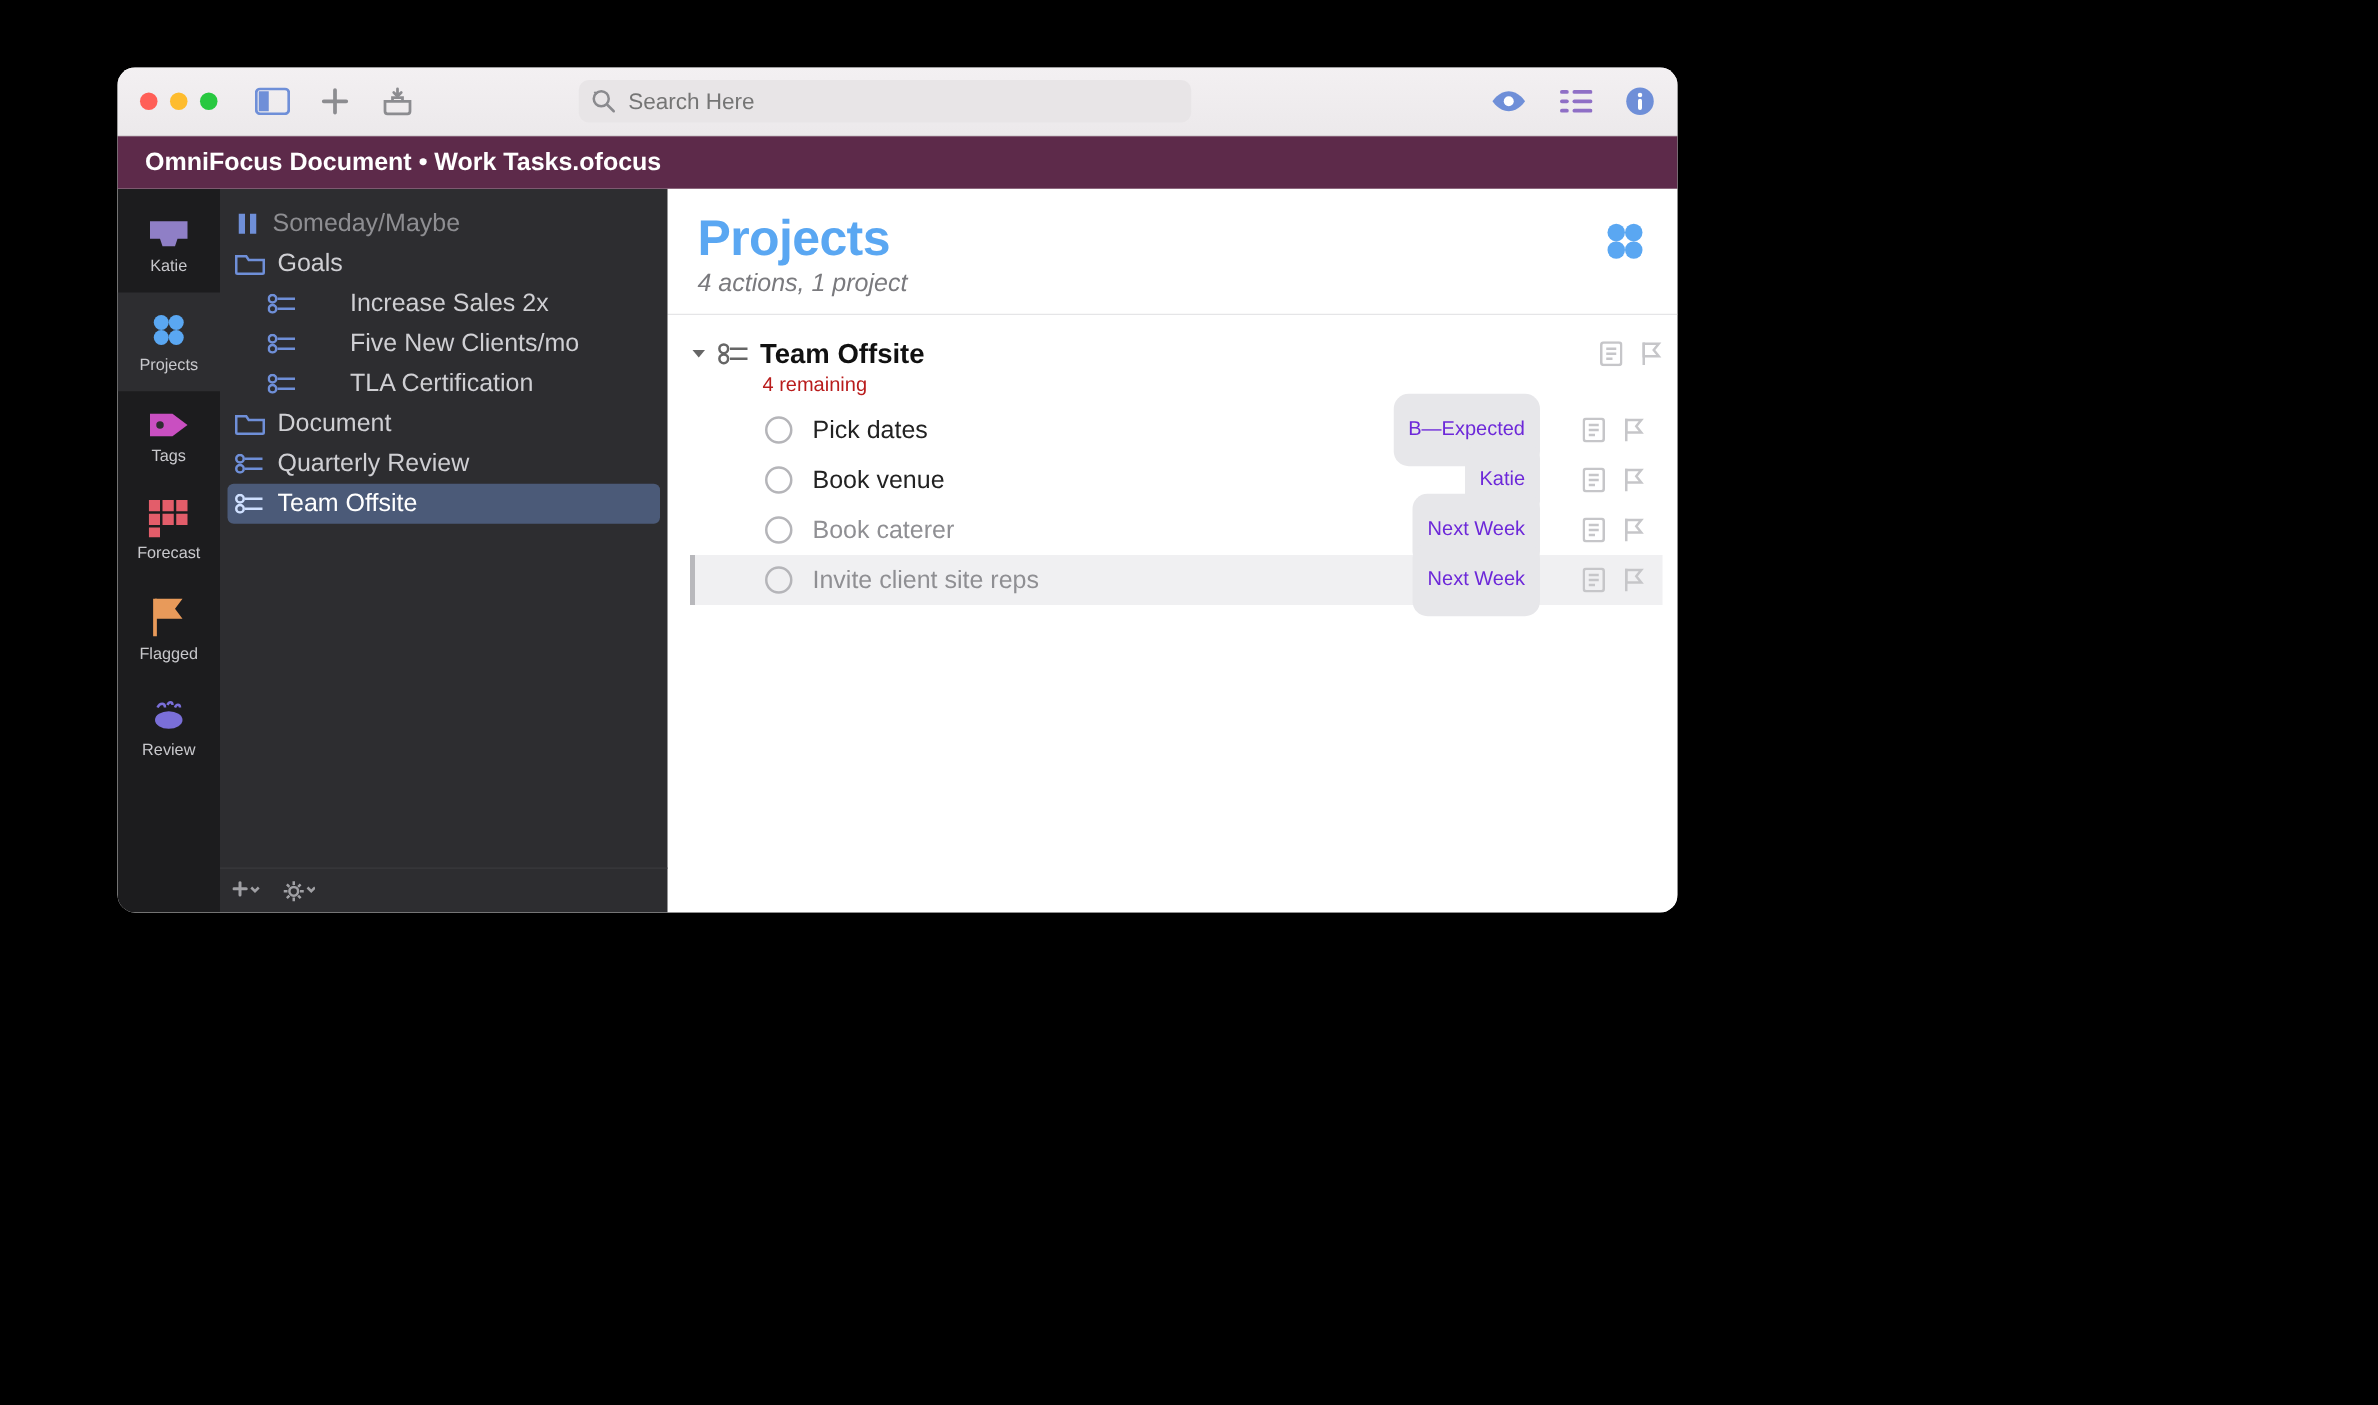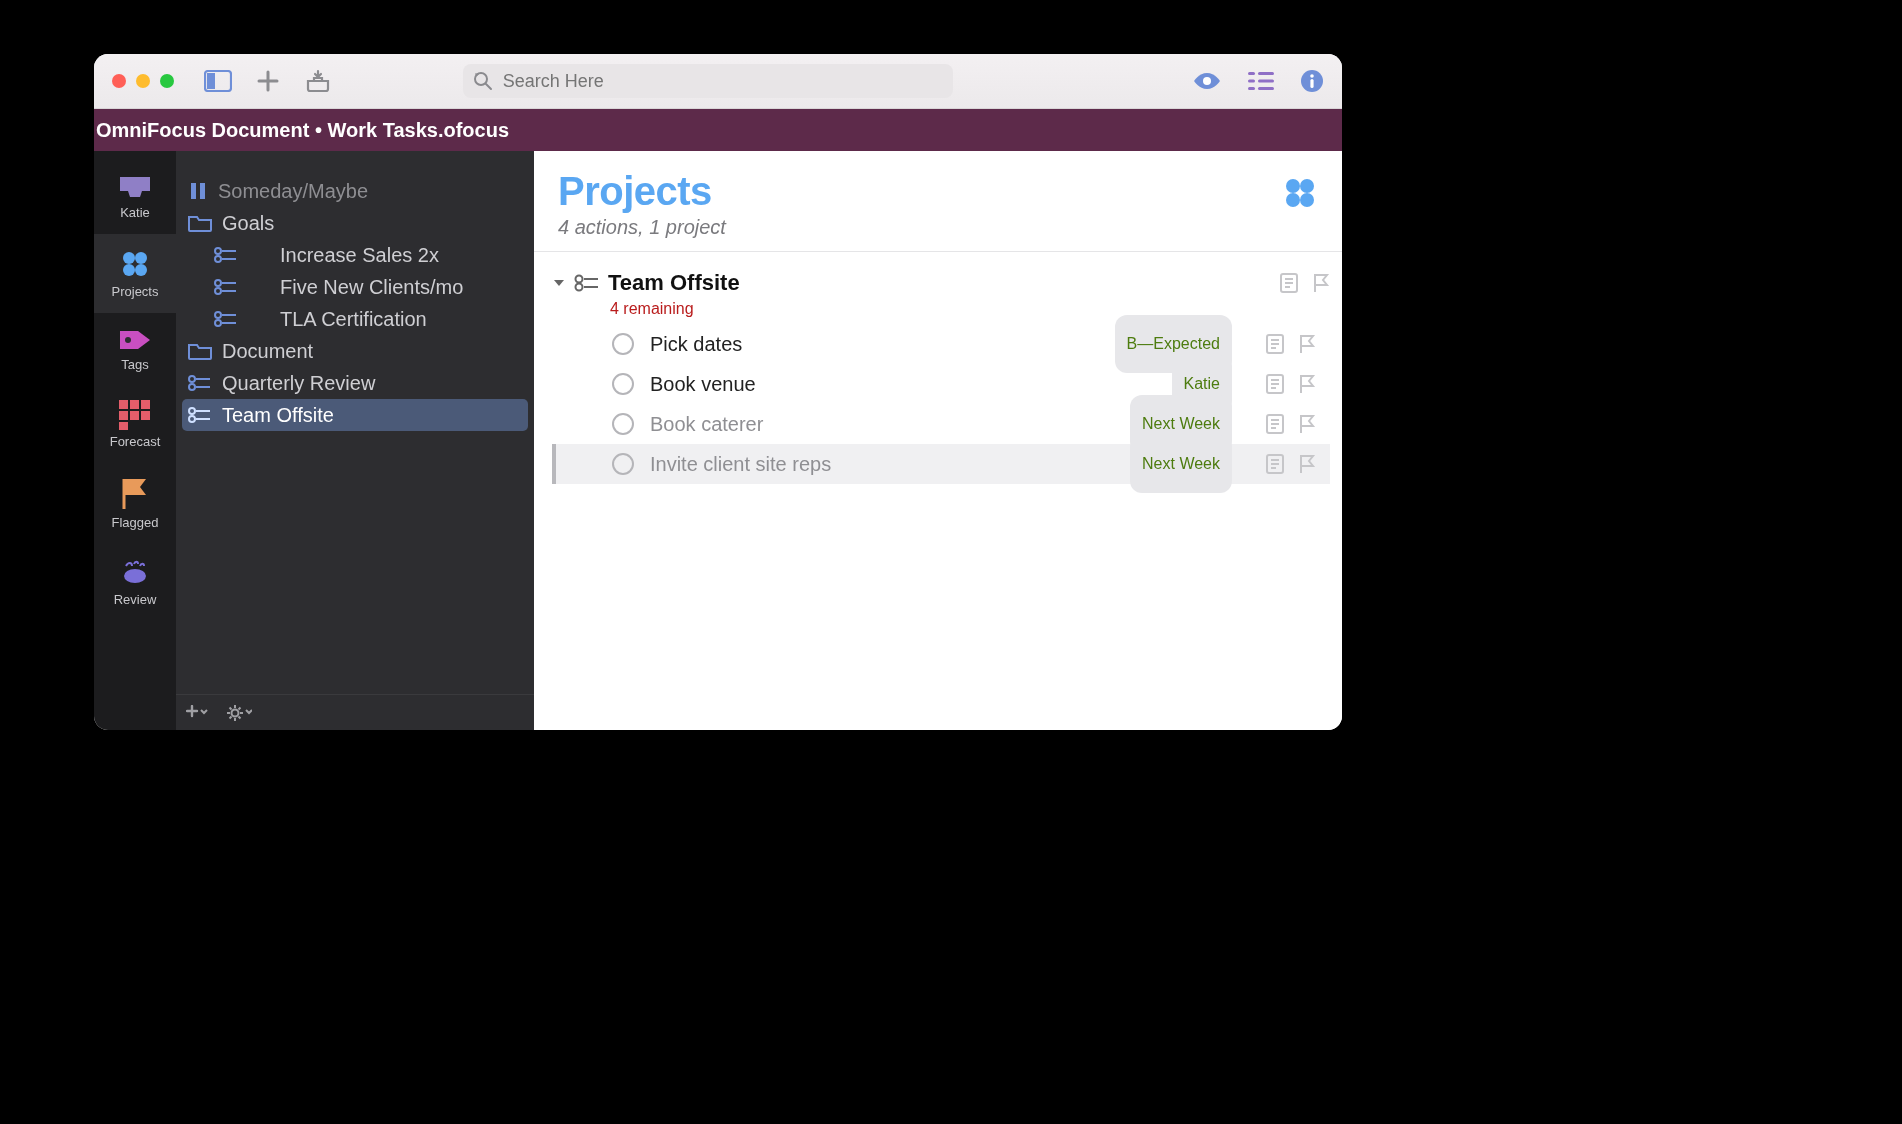--- a/index.html
+++ b/index.html
@@ -41,36 +41,36 @@
     width: 490px; height:34px; border-radius:8px; border:none;
     background:#e8e5e7; padding:0 14px 0 40px; font-size:18px; color:#666;
   }
   .search-box{position:relative;}
   .search-box .mag{position:absolute; left:10px; top:7px; color:#888;}
   .tb-right { display:flex; gap:26px; margin-left:auto; align-items:center; }
   .tb-right .ic{ color:#7a5ea8; cursor:pointer;}
   
   .doc-title {
     height:42px; background:#5d2a4a; color:#fff; display:flex; align-items:center;
-    padding:0 2px; font-size:20px; font-weight:600;
+    padding:0 22px; font-size:20px; font-weight:600;
   }
   
   .body { flex:1; display:flex; overflow:hidden; }
   
   .perspectives {
     width:82px; background:#1c1c1e; display:flex; flex-direction:column; align-items:center;
     padding-top:10px; color:#c8c8cc; font-size:13px;
   }
   .persp { width:100%; display:flex; flex-direction:column; align-items:center; gap:4px;
            padding:14px 0; cursor:pointer; }
   .persp.active { background:#2d2d30; }
   .persp .lbl { font-size:13px; }
   
   .outline { width:358px; background:#2d2d30; color:#cfcfd3; display:flex; flex-direction:column; position:relative;}
-  .outline-list{ flex:1; padding-top:24px;}
+  .outline-list{ flex:1; padding-top:12px;}
   .o-row { display:flex; align-items:center; height:32px; padding-left:10px; gap:10px; font-size:20px; cursor:pointer;}
   .o-row.lvl1{ padding-left:12px;}
   .o-row.lvl2{ padding-left:38px;gap:42px;}
   .o-row.selected{ background:#4b5a78; color:#fff; border-radius:5px; margin:0 6px; padding-left:6px;}
   .o-row.selected.lvl1{padding-left:6px;}
   .o-row .ic{ flex:0 0 auto; display:flex; align-items:center;}
   .o-row.muted{ color:#8e8e92;}
   .outline-footer{ height:36px; border-top:1px solid #3a3a3d; display:flex; align-items:center; gap:18px; padding:0 10px; color:#a0a0a4;}
   
   .content { flex:1; background:#fff; display:flex; flex-direction:column; }
@@ -83,21 +83,21 @@
   .disclose{ color:#555; cursor:pointer;}
   .proj-name{ font-size:22px; font-weight:700; color:#111;}
   .proj-sub{ font-size:16px; color:#b91c1c; margin-left:58px; margin-top:-2px; margin-bottom:6px;}
   .proj-right{ margin-left:auto; display:flex; gap:14px; color:#bdbdc0;}
   .task-row{ display:flex; align-items:center; height:40px; padding-left:60px; gap:16px;}
   .task-row.sel{ background:#f0f0f2; box-shadow: inset 4px 0 0 #b8b8bc;}
   .task-row.dim .task-title{ color:#b5b5b9;}
   .check{ width:22px; height:22px; border:2.5px solid #b5b5b9; border-radius:50%; flex:0 0 auto; cursor:pointer;}
   .task-title{ font-size:20px; color:#222;}
   .task-row.dim2 .task-title{ color:#8f8f93;}
-  .tag-pill{ background:#e7e7ea; color:#4d7c0f; font-size:16px; padding:20px 12px; border-radius:12px; margin-left:auto;}
+  .tag-pill{ background:#e7e7ea; color:#6d28d9; font-size:16px; padding:20px 12px; border-radius:12px; margin-left:auto;}
   .task-right{ display:flex; gap:14px; color:#c6c6c9; margin-left:18px; margin-right:14px;}
   svg{display:block;}
 </style>
 </head>
 <body>
 
 <div class="window">
 
   <div class="toolbar">
     <div class="traffic">

